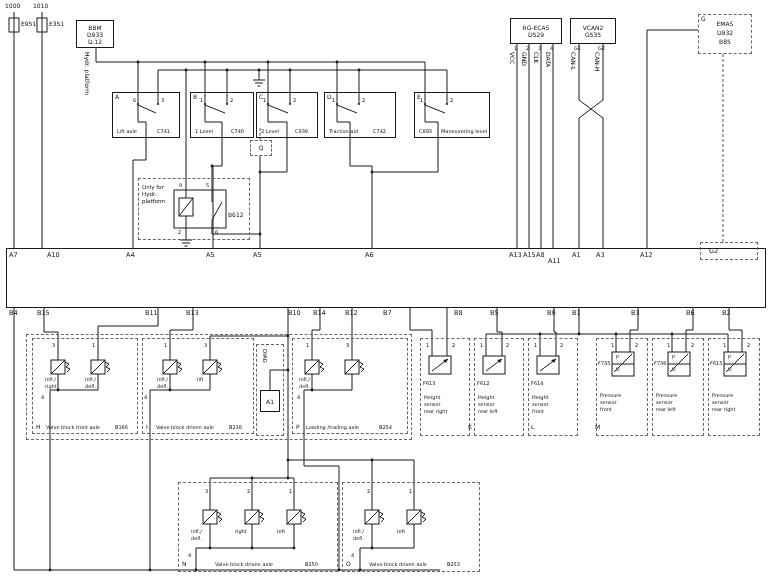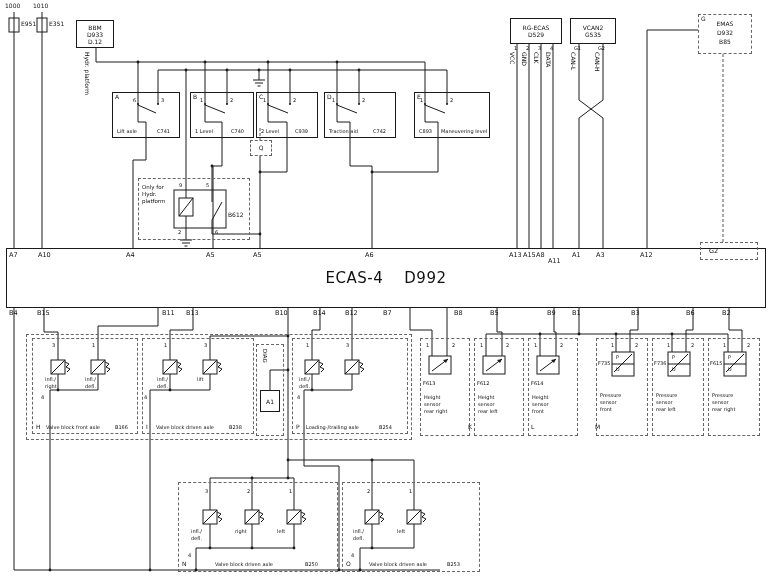--- a/index.html
+++ b/index.html
@@ -365,42 +365,38 @@
   <div class="l l5" style="left:206px;top:183px">5</div>
   <div class="l l5" style="left:178px;top:230px">2</div>
   <div class="l l5" style="left:215px;top:230px">6</div>
   <div class="l l6" style="left:228px;top:212px">B612</div>
 
   <div class="dx" style="left:250px;top:140px;width:22px;height:16px;text-align:center">
     <span class="l l6" style="left:0;right:0;top:4px;position:absolute">Q</span>
   </div>
 
   <div class="bx" style="left:6px;top:248px;width:760px;height:60px">
-    <div class="ttl" style="position:absolute;left:0;right:0;top:20px;text-align:center">
-      <span>ECAS-4</span>&nbsp;&nbsp;&nbsp;
-      <span>D992</span>
-    </div>
     <span class="l" style="left:2px;top:3px">A7</span>
-    <span class="l" style="left:31px;top:3px">A10</span>
+    <span class="l" style="left:40px;top:3px">A10</span>
     <span class="l" style="left:119px;top:3px">A4</span>
     <span class="l" style="left:199px;top:3px">A5</span>
     <span class="l" style="left:246px;top:3px">A5</span>
     <span class="l" style="left:358px;top:3px">A6</span>
     <span class="l" style="left:502px;top:3px">A13</span>
     <span class="l" style="left:516px;top:3px">A15</span>
     <span class="l" style="left:529px;top:3px">A8</span>
     <span class="l" style="left:541px;top:9px">A11</span>
     <span class="l" style="left:565px;top:3px">A1</span>
     <span class="l" style="left:589px;top:3px">A3</span>
     <span class="l" style="left:633px;top:3px">A12</span>
     <span class="l" style="left:2px;top:61px">B4</span>
     <span class="l" style="left:30px;top:61px">B15</span>
-    <span class="l" style="left:155px;top:61px">B11</span>
+    <span class="l" style="left:138px;top:61px">B11</span>
     <span class="l" style="left:179px;top:61px">B13</span>
-    <span class="l" style="left:268px;top:61px">B10</span>
+    <span class="l" style="left:281px;top:61px">B10</span>
     <span class="l" style="left:306px;top:61px">B14</span>
     <span class="l" style="left:338px;top:61px">B12</span>
     <span class="l" style="left:376px;top:61px">B7</span>
     <span class="l" style="left:447px;top:61px">B8</span>
     <span class="l" style="left:483px;top:61px">B5</span>
     <span class="l" style="left:540px;top:61px">B9</span>
     <span class="l" style="left:565px;top:61px">B1</span>
     <span class="l" style="left:624px;top:61px">B3</span>
     <span class="l" style="left:679px;top:61px">B6</span>
     <span class="l" style="left:715px;top:61px">B2</span>

